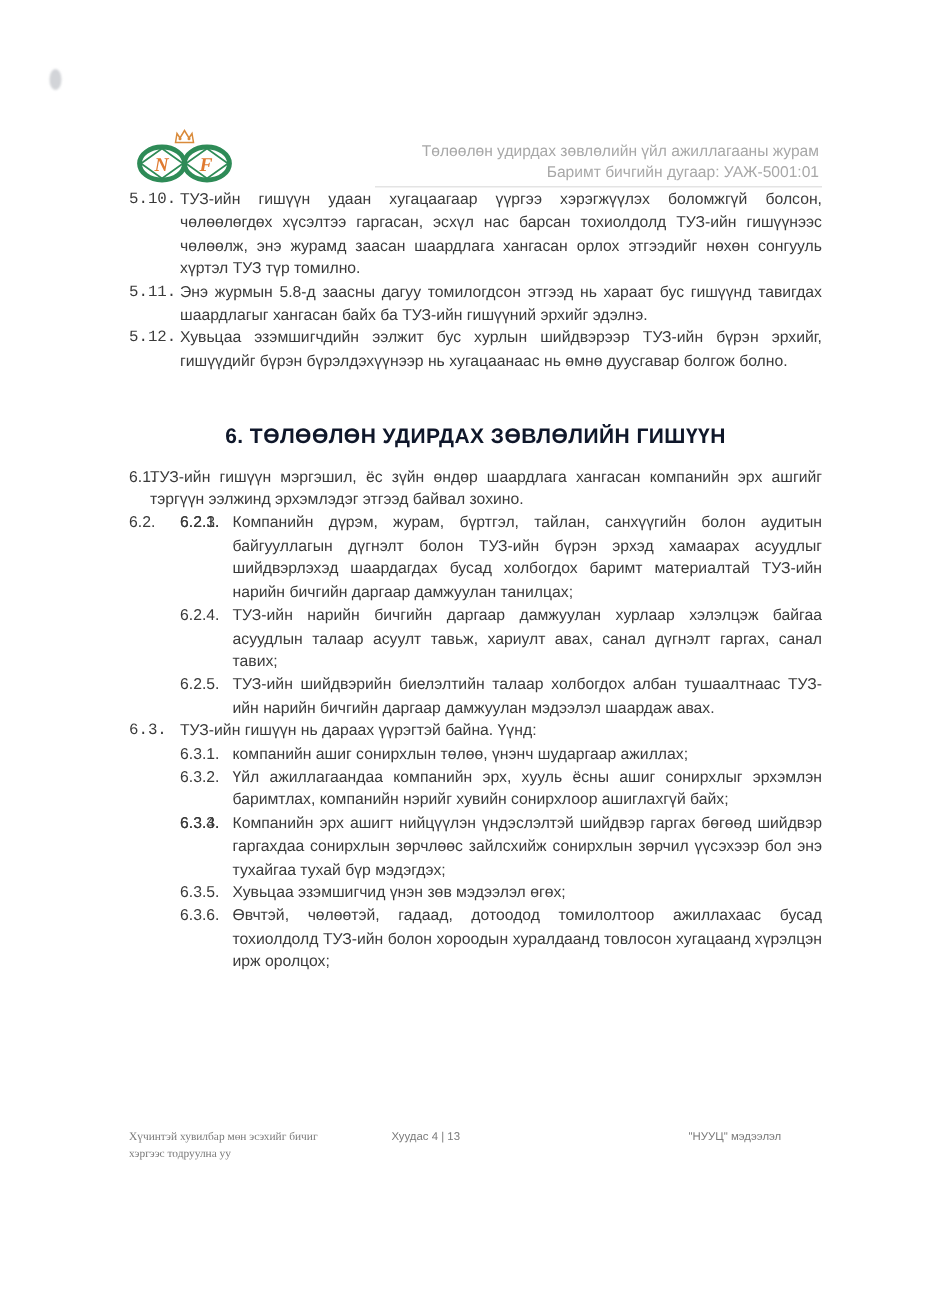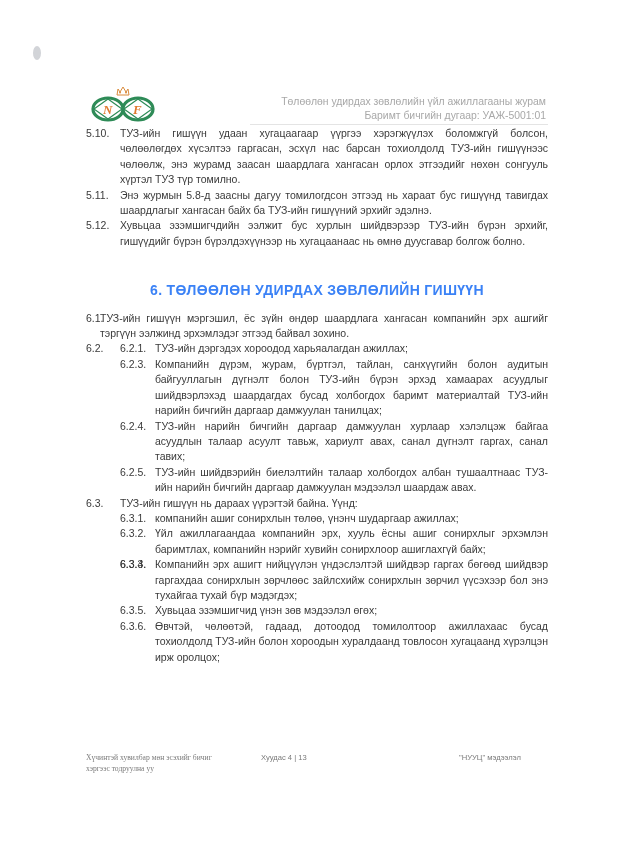--- a/index.html
+++ b/index.html
@@ -61,29 +61,29 @@
     .item {
       position: relative;
       text-align: justify;
     }
     .item .num {
       position: absolute;
       left: 0;
       top: 0;
     }
     .lvl1 { padding-left: 34px; }
-    .lvl1 .num { left: 0; }
+    .lvl1 .num { left: 0; font-family: Liberation Mono, monospace; }
     .lvl61 { padding-left: 14px; }
     .lvl3 { padding-left: 69px; }
     .lvl3 .num { left: 34px; }
     .section-title {
       text-align: center;
       font-weight: bold;
       font-size: 14px;
-      color: #3b82f6;
+      color: #0f172a;
       margin: 34px 0 12px 0;
       letter-spacing: 0.3px;
     }
     .footer {
       position: absolute;
       top: 752px;
       left: 86px;
       width: 460px;
       font-size: 7.6px;
       line-height: 11px;
@@ -147,21 +147,20 @@
   <div class="item lvl61">
     <span class="num">6.1.</span>
     <span>ТУЗ-ийн гишүүн мэргэшил, ёс зүйн өндөр шаардлага хангасан компанийн эрх ашгийг тэргүүн ээлжинд эрхэмлэдэг этгээд байвал зохино.</span>
   </div>
   <div class="item lvl61">
     <span class="num">6.2.</span>
   </div>
 
   <div class="item lvl3">
     <span class="num">6.2.1.</span>
-    <span>ТУЗ-ийн дэргэдэх хороодод харьяалагдан ажиллах;</span>
   </div>
   <div class="item lvl3">
     <span class="num">6.2.3.</span>
     <span>Компанийн дүрэм, журам, бүртгэл, тайлан, санхүүгийн болон аудитын байгууллагын дүгнэлт болон ТУЗ-ийн бүрэн эрхэд хамаарах асуудлыг шийдвэрлэхэд шаардагдах бусад холбогдох баримт материалтай ТУЗ-ийн нарийн бичгийн даргаар дамжуулан танилцах;</span>
   </div>
   <div class="item lvl3">
     <span class="num">6.2.4.</span>
     <span>ТУЗ-ийн нарийн бичгийн даргаар дамжуулан хурлаар хэлэлцэж байгаа асуудлын талаар асуулт тавьж, хариулт авах, санал дүгнэлт гаргах, санал тавих;</span>
   </div>
   <div class="item lvl3">

